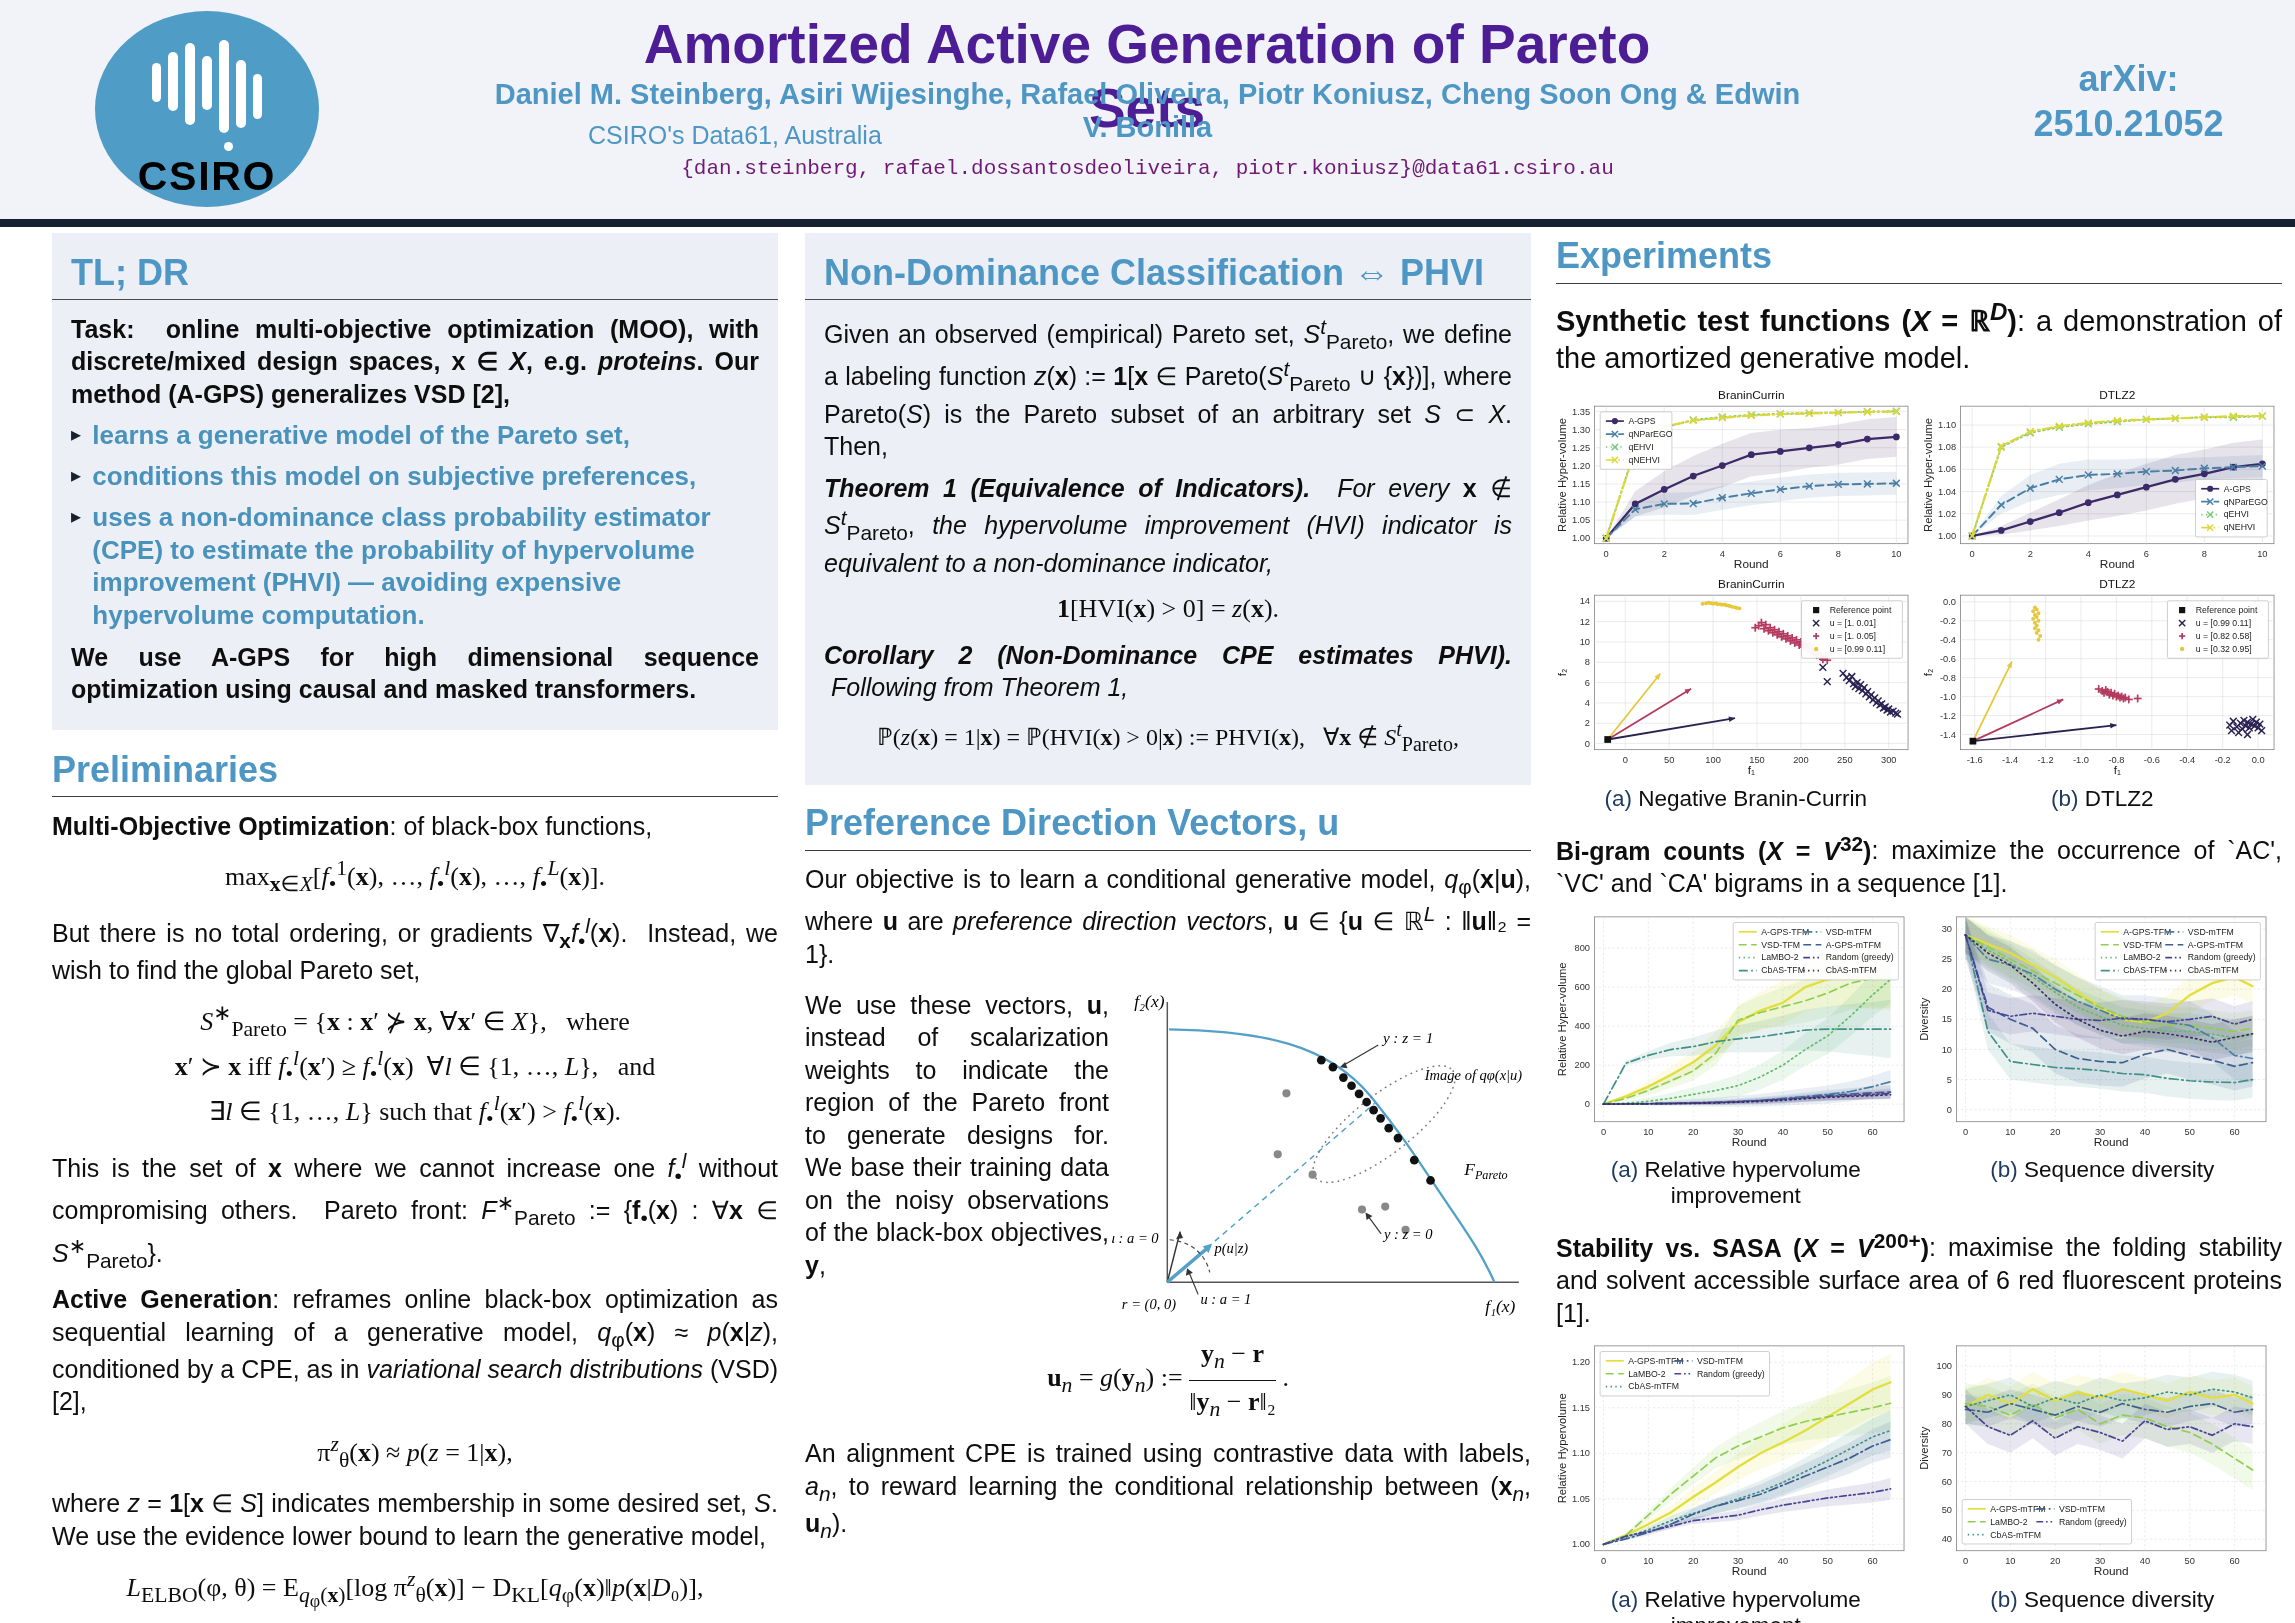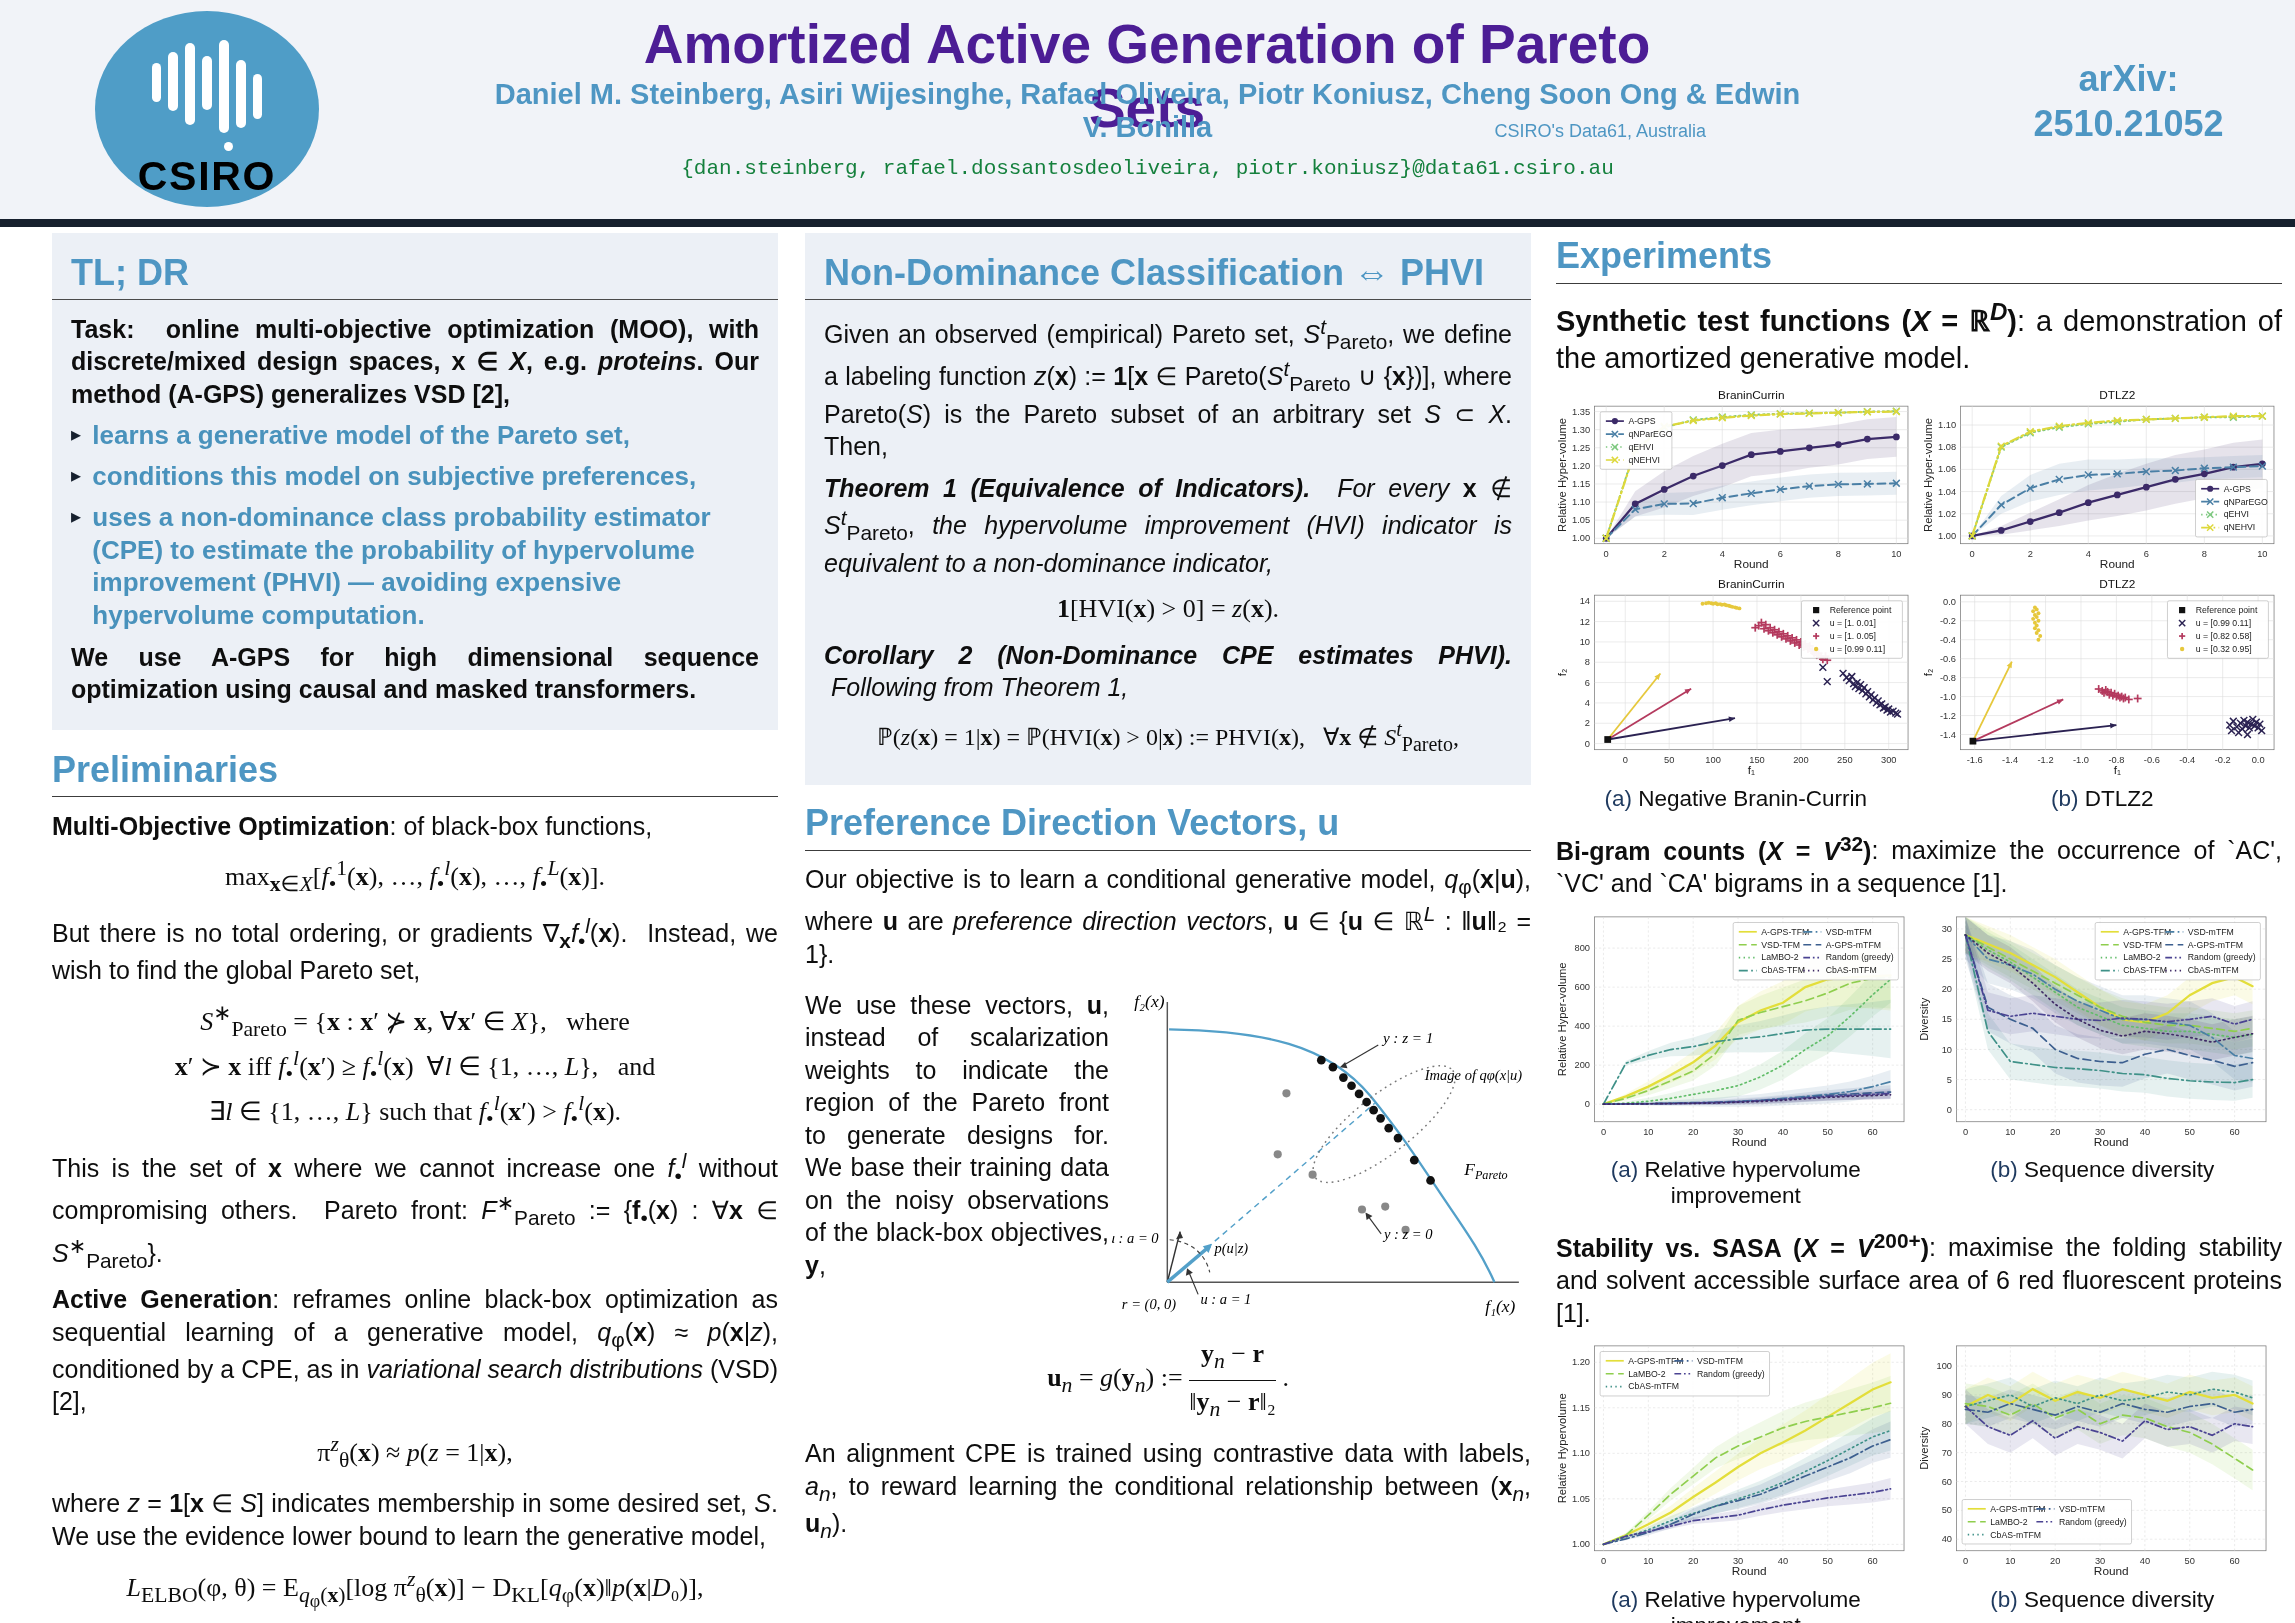--- a/index.html
+++ b/index.html
@@ -12,24 +12,24 @@
   .logo-bars{position:absolute;left:0;right:0;top:29px;display:flex;justify-content:center;
     align-items:flex-start;gap:7.3px;height:96px;}
   .lb{width:9.6px;background:#fff;border-radius:5px;}
   .logo-dot{position:absolute;left:129px;top:131px;width:9px;height:9px;border-radius:50%;background:#fff;}
   .logo-word{position:absolute;left:0;right:0;top:142px;text-align:center;color:#000000;
     font-size:41px;font-weight:700;letter-spacing:1.7px;}
   .h-title{position:absolute;left:620px;width:1054px;top:12.4px;text-align:center;
     color:#4c1d95;font-size:55px;font-weight:700;}
   .h-authors{position:absolute;left:485px;width:1325px;top:78px;text-align:center;
     color:#4e96c3;font-size:29px;font-weight:700;}
-  .h-affil{position:absolute;left:652px;width:1054px;top:121px;text-align:right;
-    color:#4e96c3;font-size:18px;}
+  .h-affil{position:absolute;left:588px;width:1054px;top:121px;text-align:left;
+    color:#4e96c3;font-size:25px;}
   .h-email{position:absolute;left:564px;width:1167px;top:157px;text-align:center;
-    color:#15803d;font-size:21px;font-family:"Liberation Mono",monospace;}
+    color:#701a75;font-size:21px;font-family:"Liberation Mono",monospace;}
   .h-arxiv{position:absolute;right:34px;top:56px;width:265px;text-align:center;
     color:#4e96c3;font-size:36px;font-weight:700;line-height:1.25;}
   
   .col{position:absolute;top:227px;width:726px;}
   #col-left{left:52px;} #col-mid{left:805px;} #col-right{left:1556px;}
   .panel{background:#ecf0f6;padding:11.3px 19px 14.7px;margin-top:5.6px;}
   .sec-title{font-size:36px;color:#4e96c3;font-weight:600;margin:8px 0 5.6px;}
   .rule{border-top:1.7px solid #3c3c3c;margin:4.5px 0 12.4px;}
   .panel .rule{margin:4.5px -19px 12.4px;border-top:1.4px solid #4a4a4a;}
   p.body{font-size:25px;line-height:1.3;margin:9px 0;text-align:justify;}

